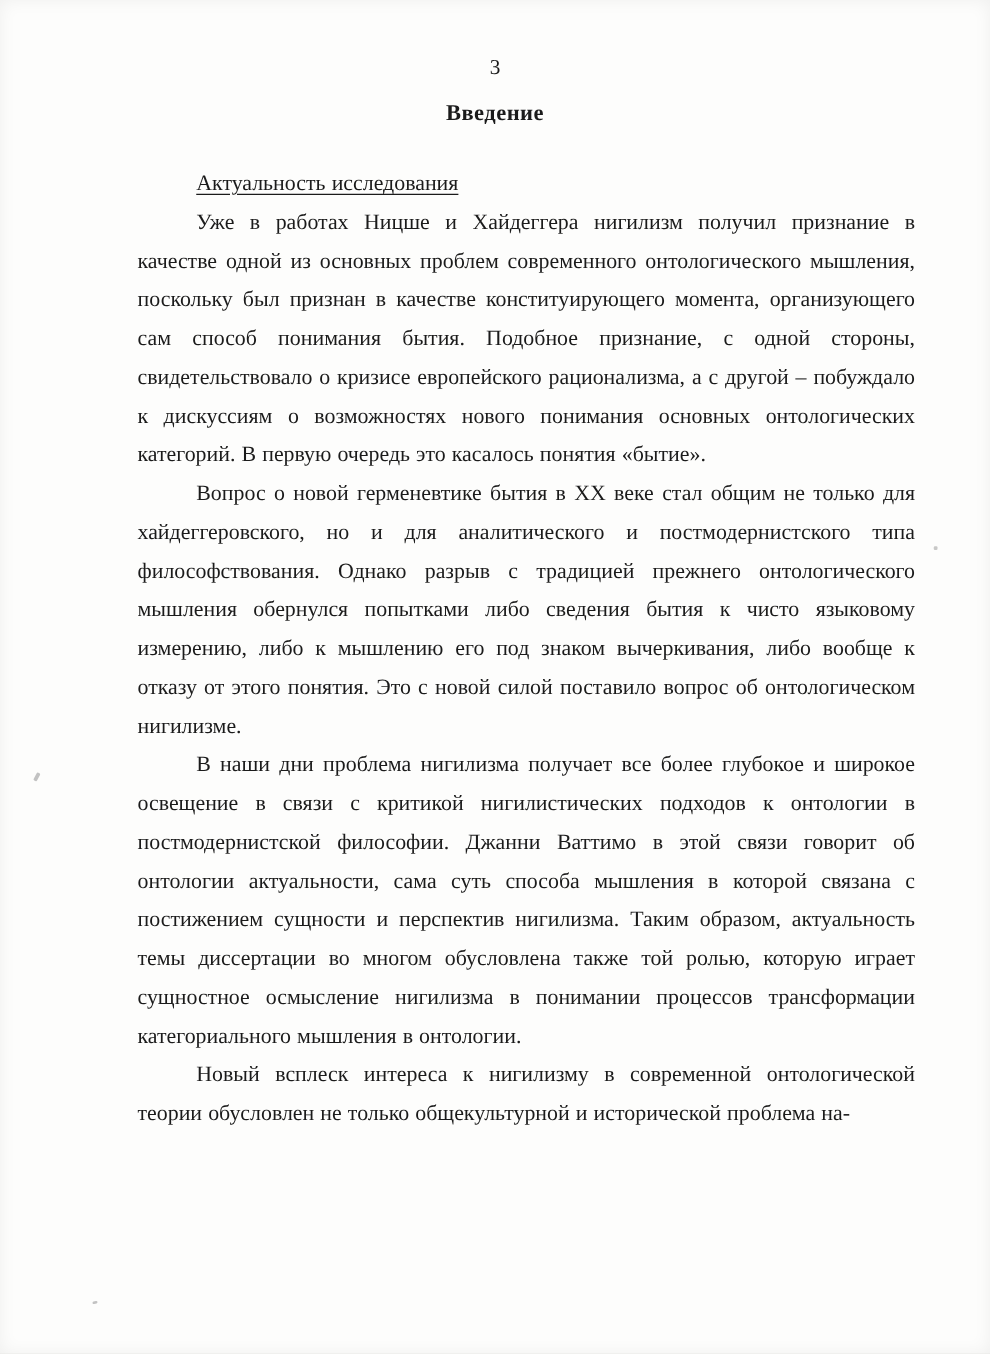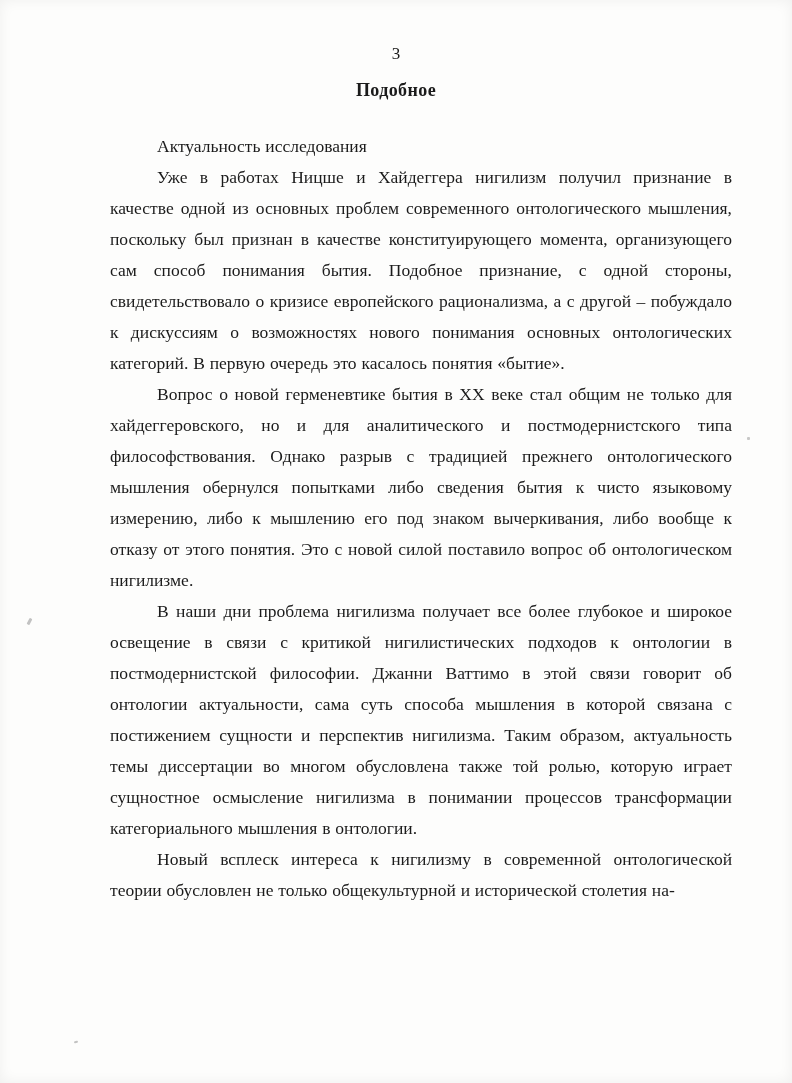--- a/index.html
+++ b/index.html
@@ -47,53 +47,54 @@
     font-size: 17.5px;
     line-height: 31px;
     text-align: justify;
     word-spacing: 0.5px;
   }
   .text-block p {
     margin: 0;
     text-indent: 47px;
   }
   .section-heading-text {
+    text-decoration: underline;
     text-underline-offset: 3px;
     margin-top: 48px;
   }
   .scan-artifact {
     position: absolute;
     background: rgba(40,40,40,0.55);
     border-radius: 1px;
   }
   .artifact-1 { left: 28px;  top: 618px;  width: 3px; height: 7px; transform: rotate(28deg); opacity: .5; }
   .artifact-2 { left: 74px;  top: 1041px; width: 4px; height: 2px; transform: rotate(-15deg); opacity: .5; }
   .artifact-3 { left: 747px; top: 437px;  width: 3px; height: 3px; opacity: .45; }
 </style>
 </head>
 <body>
 
 <div class="scan-page">
 
   <div class="page-number">3</div>
 
-  <h1 class="doc-title">Подобное</h1>
+  <h1 class="doc-title">Введение</h1>
 
   <div class="text-block">
 
     <p><span class="section-heading-text">Актуальность исследования</span></p>
 
 
     <p>Уже в работах Ницше и Хайдеггера нигилизм получил признание в качестве одной из основных проблем современного онтологического мышления, поскольку был признан в качестве конституирующего момента, организующего сам способ понимания бытия. Подобное признание, с одной стороны, свидетельствовало о кризисе европейского рационализма, а с другой – побуждало к дискуссиям о возможностях нового понимания основных онтологических категорий. В первую очередь это касалось понятия «бытие».</p>
 
     <p>Вопрос о новой герменевтике бытия в XX веке стал общим не только для хайдеггеровского, но и для аналитического и постмодернистского типа философствования. Однако разрыв с традицией прежнего онтологического мышления обернулся попытками либо сведения бытия к чисто языковому измерению, либо к мышлению его под знаком вычеркивания, либо вообще к отказу от этого понятия. Это с новой силой поставило вопрос об онтологическом нигилизме.</p>
 
     <p>В наши дни проблема нигилизма получает все более глубокое и широкое освещение в связи с критикой нигилистических подходов к онтологии в постмодернистской философии. Джанни Ваттимо в этой связи говорит об онтологии актуальности, сама суть способа мышления в которой связана с постижением сущности и перспектив нигилизма. Таким образом, актуальность темы диссертации во многом обусловлена также той ролью, которую играет сущностное осмысление нигилизма в понимании процессов трансформации категориального мышления в онтологии.</p>
 
-    <p>Новый всплеск интереса к нигилизму в современной онтологической теории обусловлен не только общекультурной и исторической столетия на-</p>
+    <p>Новый всплеск интереса к нигилизму в современной онтологической теории обусловлен не только общекультурной и исторической проблема на-</p>
 
   </div>
 
   <span class="scan-artifact artifact-1"></span>
   <span class="scan-artifact artifact-2"></span>
   <span class="scan-artifact artifact-3"></span>
 
 </div>
 
 </body></html>

